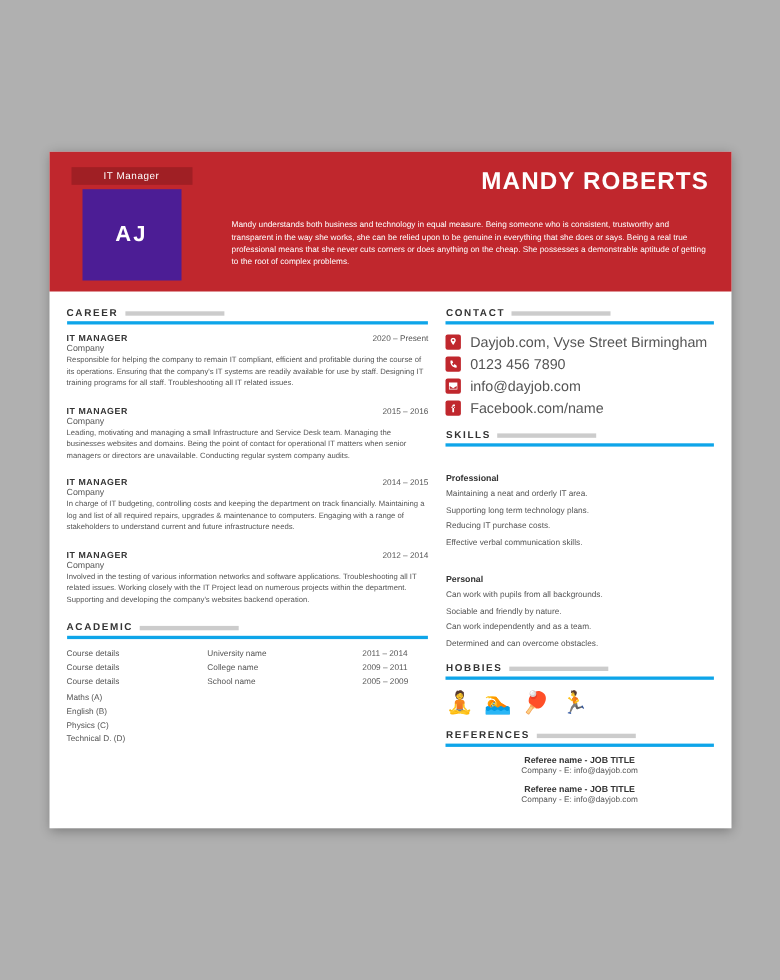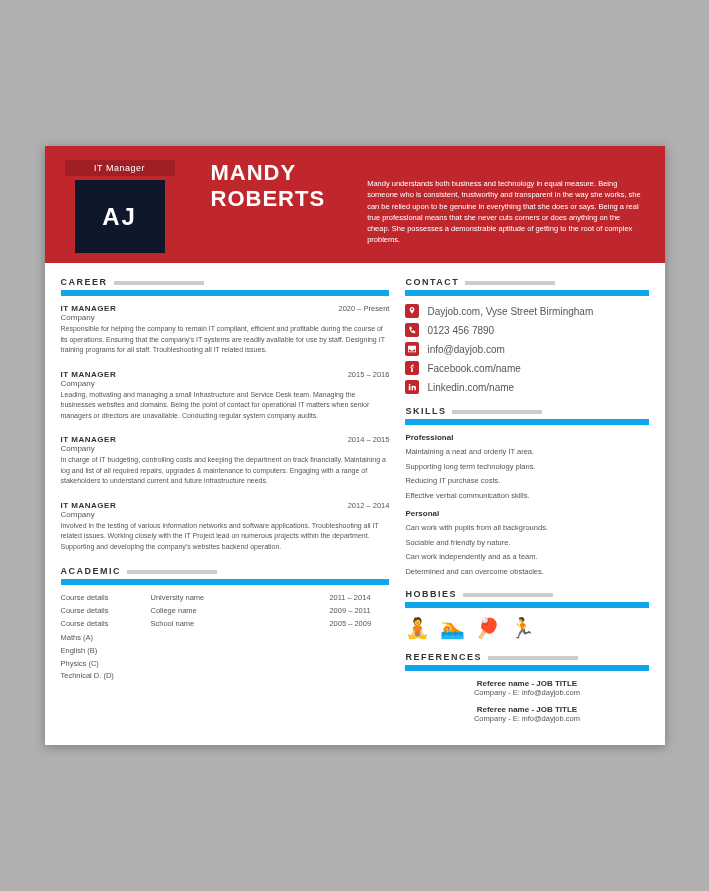--- a/index.html
+++ b/index.html
@@ -33,28 +33,28 @@
       background: #a01f24;
       color: #fff;
       font-size: 9px;
       padding: 3px 10px;
       text-align: center;
       width: 100%;
       margin-bottom: 4px;
       letter-spacing: 0.5px;
     }
     .avatar-box {
-      background: #0f172a;
+      background: #4c1d95;
       width: 90px;
-      height: 73px;
+      height: 83px;
       display: flex;
       align-items: center;
       justify-content: center;
       color: #fff;
-      font-size: 24px;
+      font-size: 20px;
       font-weight: bold;
       letter-spacing: 2px;
     }
     .header-name {
       color: #fff;
       font-size: 22px;
       font-weight: bold;
       letter-spacing: 1px;
       margin-left: 18px;
       flex: 1;
@@ -78,21 +78,21 @@
     }
     .right-col {
       flex: 0.85;
     }
     
     .section-title {
       font-size: 9px;
       font-weight: bold;
       letter-spacing: 1.5px;
       color: #333;
-      border-bottom: 6px solid #0ea5e9;
+      border-bottom: 3px solid #0ea5e9;
       padding-bottom: 3px;
       margin-bottom: 8px;
       margin-top: 12px;
       text-transform: uppercase;
     }
     .section-title:first-child { margin-top: 0; }
     
     .career-entry { margin-bottom: 14px; }
     .career-header {
       display: flex;
@@ -121,21 +121,21 @@
     }
     
     .academic-row {
       display: flex;
       font-size: 7.5px;
       color: #555;
       margin-bottom: 4px;
       gap: 20px;
     }
     .academic-label { width: 70px; color: #555; }
-    .academic-institution { flex: 1; }
+    .academic-institution { flex: 1; margin-left: 38px; }
     .academic-year { width: 60px; text-align: left; color: #555; }
     .academic-subjects {
       font-size: 7.5px;
       color: #555;
       line-height: 1.7;
       margin-top: 4px;
     }
     
     .contact-row {
       display: flex;
@@ -148,30 +148,30 @@
       height: 14px;
       background: #c0272d;
       border-radius: 2px;
       display: flex;
       align-items: center;
       justify-content: center;
       flex-shrink: 0;
     }
     .contact-icon svg { width: 8px; height: 8px; }
     .contact-text {
-      font-size: 10px;
+      font-size: 13px;
       color: #555;
     }
     
     .skill-category {
       font-size: 8px;
       font-weight: bold;
       color: #333;
       margin-bottom: 5px;
-      margin-top: 8px;
+      margin-top: 24px;
     }
     .skill-item {
       font-size: 7.5px;
       color: #555;
       margin-bottom: 4px;
       line-height: 1.4;
     }
     
     .hobbies-icons {
       display: flex;
@@ -209,21 +209,21 @@
 </head>
 <body>
 
 <div class="page">
 
   <div class="header">
     <div class="header-left">
       <div class="job-title-bar">IT Manager</div>
       <div class="avatar-box">AJ</div>
     </div>
-    <div style="flex:1; margin-left:18px; display:flex; flex-direction:row;">
+    <div style="flex:1; margin-left:18px; display:flex; flex-direction:column;align-items:flex-end;">
       <div class="header-name">MANDY ROBERTS</div>
       <div class="header-bio">Mandy understands both business and technology in equal measure. Being someone who is consistent, trustworthy and transparent in the way she works, she can be relied upon to be genuine in everything that she does or says. Being a real true professional means that she never cuts corners or does anything on the cheap. She possesses a demonstrable aptitude of getting to the root of complex problems.</div>
     </div>
   </div>
 
   <div class="main">
 
     <div class="left-col">
 
       <div class="section-title">
@@ -326,28 +326,20 @@
             <span class="contact-text">info@dayjob.com</span>
           </div>
           <div class="contact-row">
             <div class="contact-icon">
               <svg viewBox="0 0 10 10" fill="white">
                 <path d="M6 3.5H4.5V5H6v5H4V5H3V3.5h1V2.7C4 1.5 4.8 1 6 1h1v1.5H6c-.3 0-.5.1-.5.5v.5H7L6.8 5H5.5v5H4V5H6V3.5z"></path>
               </svg>
             </div>
             <span class="contact-text">Facebook.com/name</span>
           </div>
-          <div class="contact-row">
-            <div class="contact-icon">
-              <svg viewBox="0 0 10 10" fill="white">
-                <path d="M1 3.5h2V9H1V3.5zM2 1a1 1 0 110 2 1 1 0 010-2zm2.5 2.5h1.8v.7C6.5 3.7 7 3.5 7.8 3.5c1.5 0 2.2.9 2.2 2.7V9H8V6.5c0-.7-.2-1.2-.8-1.2s-1 .4-1 1.2V9H4.5V3.5z"></path>
-              </svg>
-            </div>
-            <span class="contact-text">Linkedin.com/name</span>
-          </div>
         </div>
 
       <div class="section-title">
         <span>SKILLS</span><span class="gray-bar"></span>
       </div>
 
       <div class="skill-category">Professional</div>
       <div id="professional-skills">
           <div class="skill-item">Maintaining a neat and orderly IT area.</div>
           <div class="skill-item">Supporting long term technology plans.</div>

